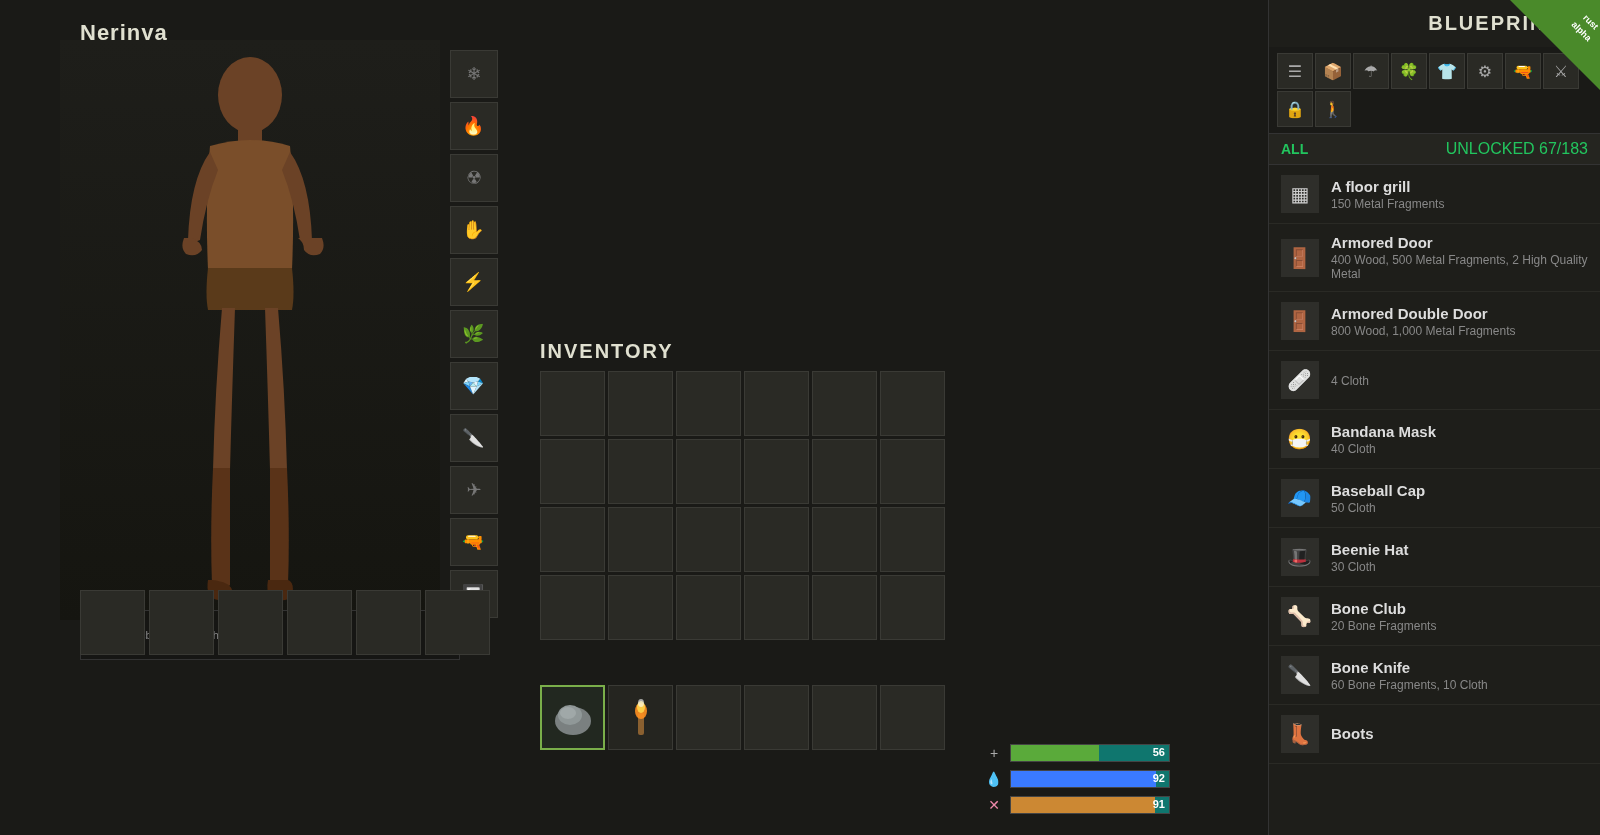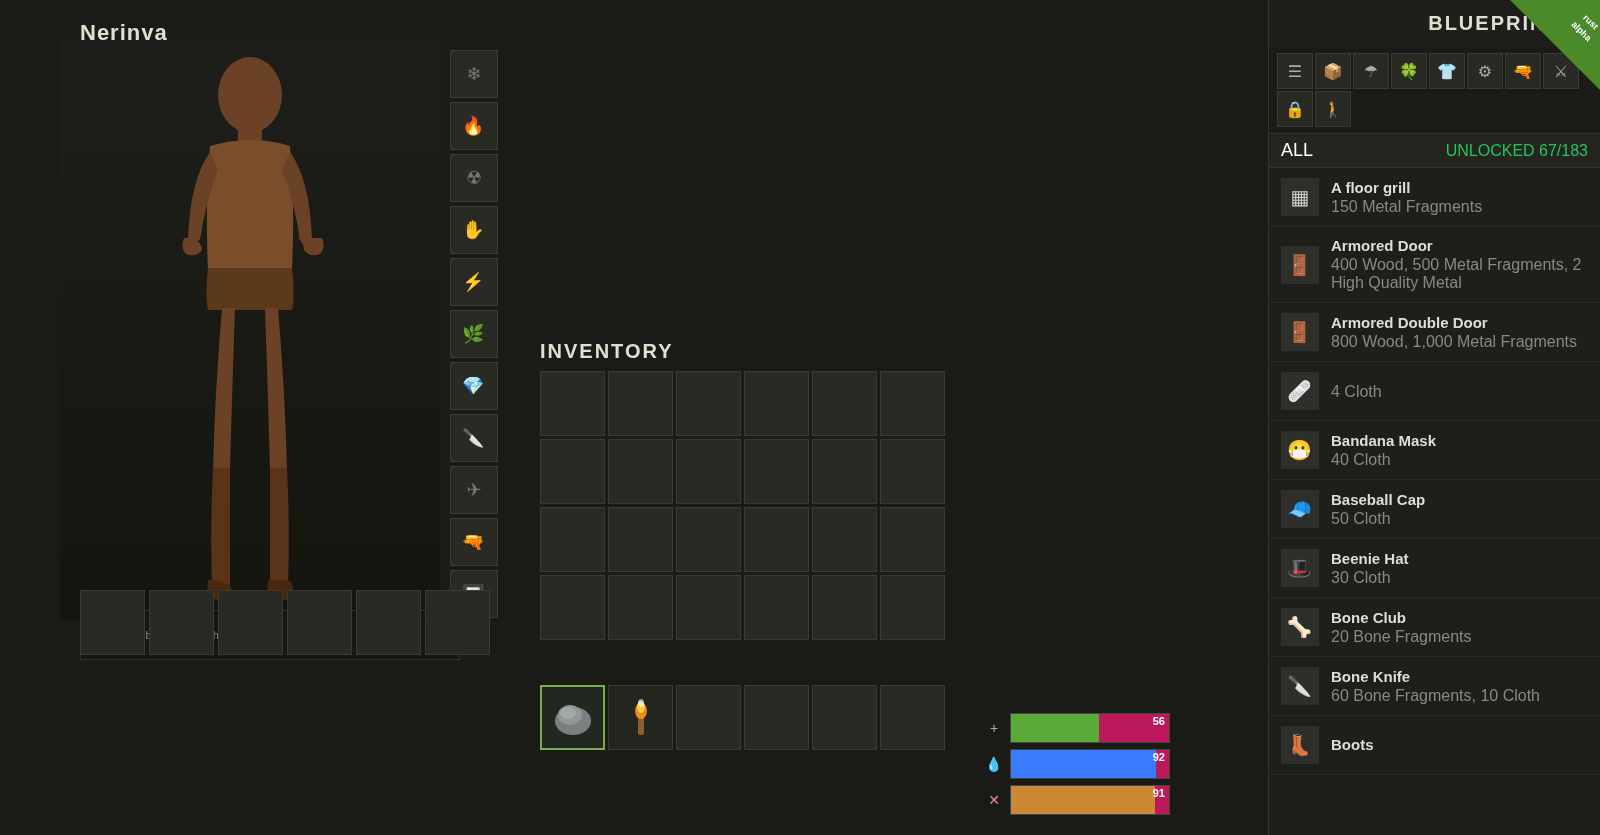--- a/index.html
+++ b/index.html
@@ -221,23 +221,23 @@
       display: flex;
       align-items: center;
       justify-content: space-between;
       padding: 6px 12px;
       background-color: #252520;
       border-top: 1px solid #333;
       border-bottom: 1px solid #333;
     }
 
     #filter-all {
-      font-size: 18px;
-      font-weight: normal;
-      color: #ffffff;
+      font-size: 14px;
+      font-weight: bold;
+      color: #22c55e;
     }
 
     #unlocked-count {
       font-size: 16px;
       color: #22c55e;
     }
 
     
     #blueprint-list {
       overflow-y: auto;
@@ -268,21 +268,21 @@
       flex: 1;
     }
 
     .bp-name {
       font-size: 15px;
       color: #ddd;
       font-weight: bold;
     }
 
     .bp-cost {
-      font-size: 16px;
+      font-size: 12px;
       color: #888;
       margin-top: 2px;
     }
 
     
     #stats-bars {
       position: absolute;
       bottom: 20px;
       right: 430px;
       display: flex;
@@ -301,22 +301,22 @@
       height: 20px;
       display: flex;
       align-items: center;
       justify-content: center;
       font-size: 14px;
       color: #aaa;
     }
 
     .stat-bar-bg {
       width: 160px;
-      height: 30px;
-      background-color: #be185d;
+      height: 18px;
+      background-color: #0f766e;
       border: 1px solid #444;
       position: relative;
     }
 
     .stat-bar-fill {
       height: 100%;
     }
 
     .stat-bar-fill.health { background-color: #5aaa3a; }
     .stat-bar-fill.hydration { background-color: #3a7aff; }

